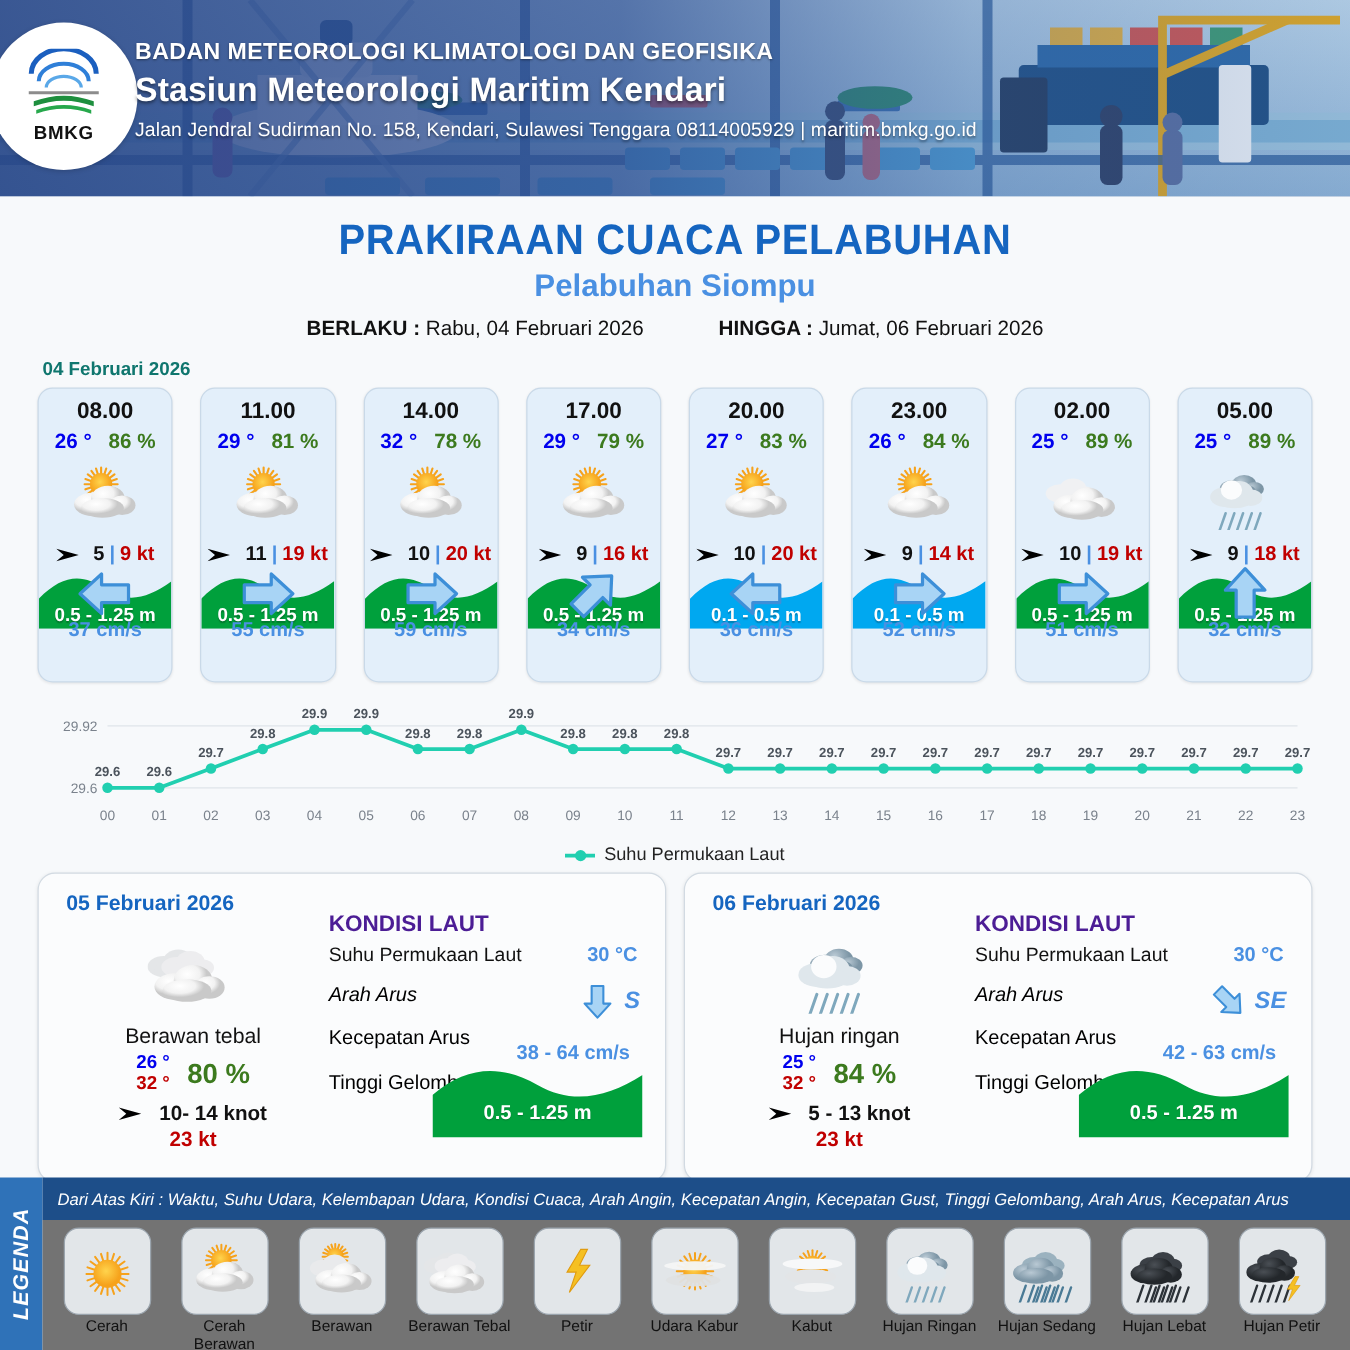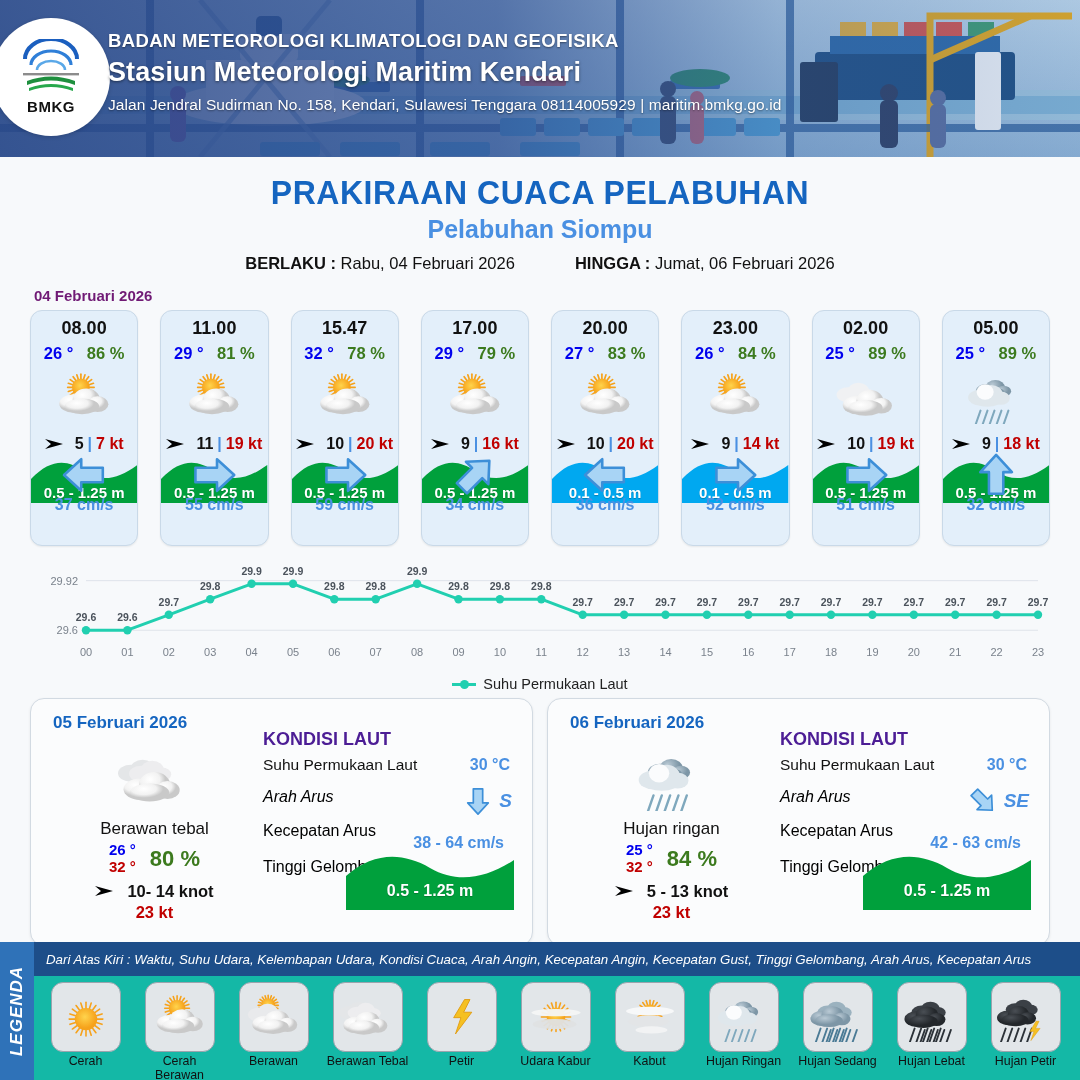--- a/index.html
+++ b/index.html
@@ -53,21 +53,21 @@
   .sub-title { font-size:25px; font-weight:bold; color:#4a90e2; margin-top:3px; }
   .valid-row {
     margin-top:10px; display:flex; justify-content:center; gap:60px;
     font-size:16.5px; color:#111;
   }
   .valid-row b { font-weight:bold; }
   .valid-row span.v { font-weight:normal; }
 
   
   .date-label {
-    margin:14px 0 6px 34px; font-size:15px; font-weight:bold; color:#701a75;
+    margin:14px 0 6px 34px; font-size:15px; font-weight:bold; color:#0f766e;
   }
   .cards { display:flex; gap:22px; padding:0 30px; }
   .card {
     width:120px; height:236px; background:#e3effa;
     border:1px solid #c9d9e8; border-radius:12px;
     position:relative; overflow:hidden; display:flex; flex-direction:column;
     box-shadow:0 1px 2px rgba(0,0,0,.07);
   }
   .c-time { text-align:center; font-size:18px; font-weight:bold; color:#111; margin-top:7px; }
   .c-th { display:flex; justify-content:space-around; align-items:baseline; margin-top:5px; padding:0 6px; }
@@ -152,21 +152,21 @@
     transform:rotate(-90deg); white-space:nowrap;
     font-size:17px; font-weight:bold; font-style:italic; color:#fff; letter-spacing:1px;
   }
   .leg-head {
     position:absolute; left:34px; top:0; right:0; height:34px;
     background:#1d4e89; color:#fff; display:flex; align-items:center;
     font-size:13.3px; font-style:italic; padding-left:12px; white-space:nowrap;
   }
   .leg-body {
     position:absolute; left:34px; top:34px; right:0; bottom:0;
-    background:#14b8a6; display:flex; align-items:flex-start; gap:11px; padding:6px 10px 0 10px;
+    background:#737373; display:flex; align-items:flex-start; gap:11px; padding:6px 10px 0 10px;
   }
   .leg-item { width:83px; text-align:center; }
   .leg-box {
     width:70px; height:70px; margin:0 auto; background:#e2e6e9;
     border:1px solid #9aa4ad; border-radius:12px;
     display:flex; align-items:center; justify-content:center;
   }
   .leg-lbl { font-size:12.4px; color:#111; margin-top:3px; line-height:1.1; }
 </style>
 </head>
@@ -367,21 +367,21 @@
       <ellipse cx="32" cy="44" rx="24" ry="11" fill="url(#cgpartly-cloudy-icon62)"></ellipse>
             </g>
           </svg>
         </div>
     <div class="c-wind">
       <svg viewBox="0 0 26 16" class="arr">
     <path d="M0 3 L18 8 L0 13 L6 8 Z" fill="#000"></path>
           </svg>
       <span class="c-wdir">5</span>
       <span class="c-sep">|</span>
-      <span class="c-gust">7 kt</span>
+      <span class="c-gust">9 kt</span>
     </div>
     <div class="c-wave">
       <svg viewBox="0 0 120 46" preserveAspectRatio="none">
         <path d="M0 22 C22 2 40 2 60 14 C80 26 98 22 120 8 L120 46 L0 46 Z" fill="#00a03c"></path>
       </svg>
       <div class="c-wave-label">0.5 - 1.25 m</div>
       <div class="c-cur">
         <svg viewBox="0 0 32 32" width="24" height="18">
     <g transform="rotate(270 16 16)">
       <path d="M16 2 L27 14 L21 14 L21 29 L11 29 L11 14 L5 14 Z" fill="#a8d4f5" stroke="#3d8fd8" stroke-width="1.8" stroke-linejoin="round"></path>
@@ -464,21 +464,21 @@
         <svg viewBox="0 0 32 32" width="24" height="18">
     <g transform="rotate(90 16 16)">
       <path d="M16 2 L27 14 L21 14 L21 29 L11 29 L11 14 L5 14 Z" fill="#a8d4f5" stroke="#3d8fd8" stroke-width="1.8" stroke-linejoin="round"></path>
     </g>
             </svg>
         <span class="c-cur-txt">55 cm/s</span>
       </div>
     </div>
       </div>
       <div class="card">
-    <div class="c-time">15.47</div>
+    <div class="c-time">14.00</div>
     <div class="c-th">
       <span class="c-temp">32 °</span>
       <span class="c-hum">78 %</span>
     </div>
     <div class="c-icon">
           <svg width="62" height="53.32" viewBox="0 0 80 68">
     <defs>
       <radialGradient id="cgpartly-cloudy-icon62" cx="35%" cy="30%">
         <stop offset="0%" stop-color="#ffffff"></stop>
                 <stop offset="65%" stop-color="#f2f2f2"></stop>

